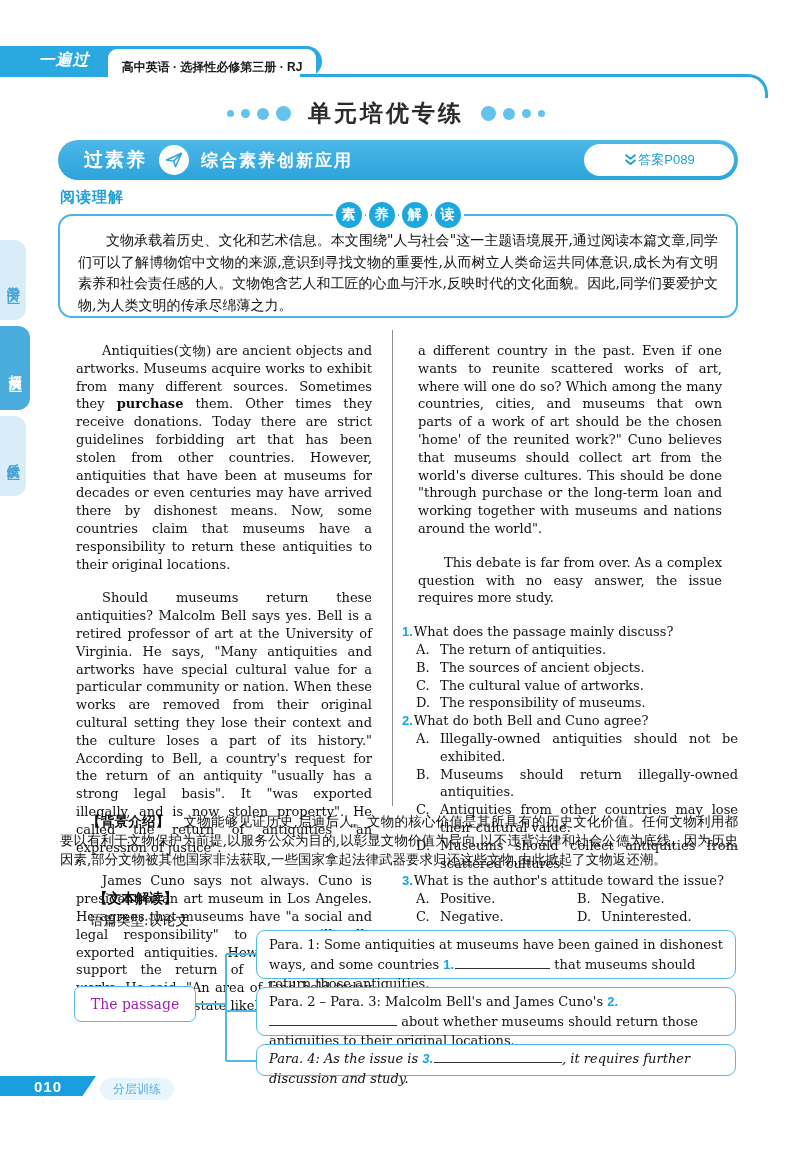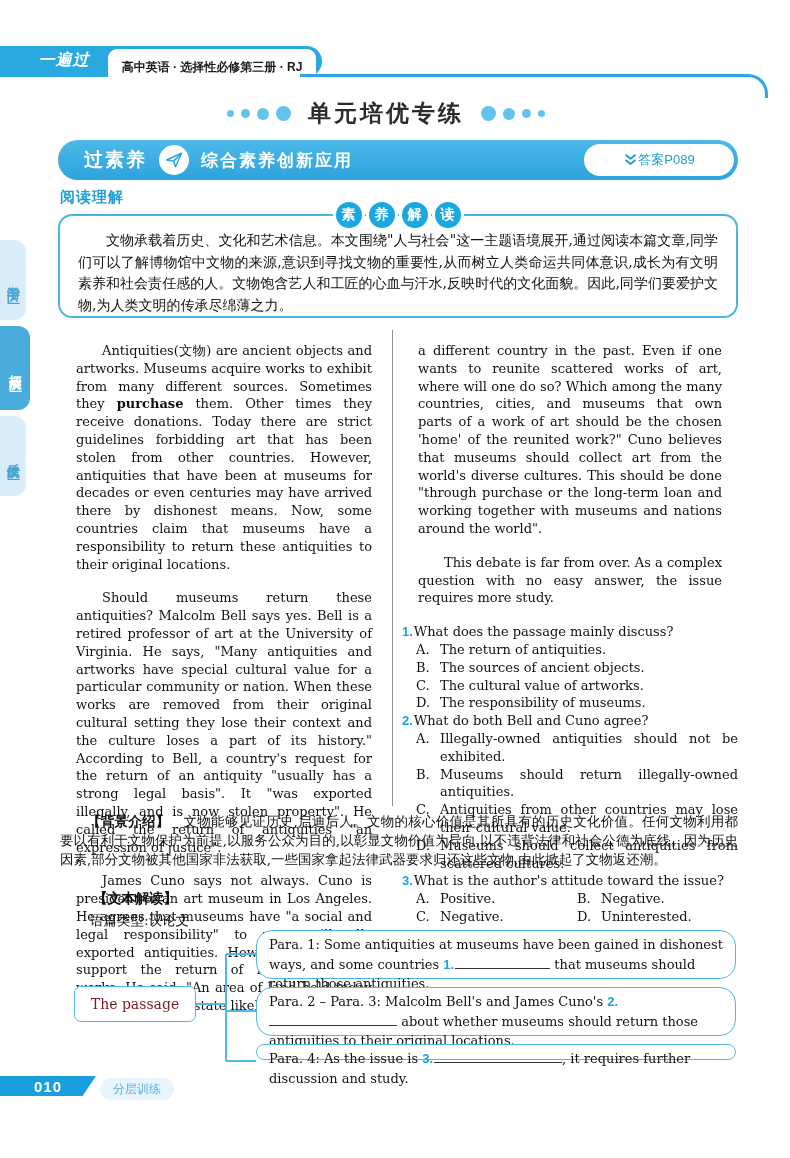--- a/index.html
+++ b/index.html
@@ -84,28 +84,28 @@
     text-align:justify; text-indent:2em; color:#111; }
   .bg-label { font-family:"Liberation Sans", sans-serif; font-weight:bold; font-style:normal; margin-right:14px; }
   .analysis { position:absolute; left:82px; top:890px;text-align:center; }
   .analysis-label { font-weight:bold; font-size:14px; color:#111; }
   .genre { font-family:"DejaVu Serif", serif; font-size:13.5px; color:#111; margin-top:4px; padding-left:8px; }
   
   .diagram { position:absolute; left:60px; top:930px; width:678px; height:152px; }
   .root-box { position:absolute; left:14px; top:56px; width:122px; height:36px;
     border:1.5px solid #54b8e4; border-radius:7px; background:#fff;
     display:flex; align-items:center; justify-content:center;
-    font-family:"DejaVu Serif", serif; font-size:14px; color:#7f1d1d; }
+    font-family:"DejaVu Serif", serif; font-size:14px; color:#a21caf; }
   .para-box { position:absolute; left:196px; width:480px;
-    border:1.5px solid #54b8e4; border-radius:16px; background:#fff;
+    border:1.5px solid #54b8e4; border-radius:9px; background:#fff;
     padding:4px 12px; font-family:"DejaVu Serif", serif; font-size:13px;
     line-height:1.5; color:#111; }
   .pb-1 { top:0; height:49px; }
   .pb-2 { top:57px; height:49px; }
-  .pb-3 { top:114px; height:16px; }
+  .pb-3 { top:114px; height:32px;font-style:italic; }
   .blank { display:inline-block; border-bottom:1px solid #333; height:11px; vertical-align:baseline; }
   .blank-sm { width:95px; } .blank-lg { width:128px; }
   .connector { position:absolute; left:136px; top:0; width:60px; height:152px; }
   
   .footer-page { position:absolute; left:0; top:1076px; width:96px; height:20px;
     background:#199fe0; color:#fff; font-weight:bold; font-size:15px; letter-spacing:1px;
     display:flex; align-items:center; justify-content:center;
     clip-path:polygon(0 0, 100% 0, 86% 100%, 0 100%); }
   .footer-label { position:absolute; left:100px; top:1078px; height:22px; padding:0 13px;
     background:#e9f5fc; border-radius:12px; color:#53aede; font-size:12px;

